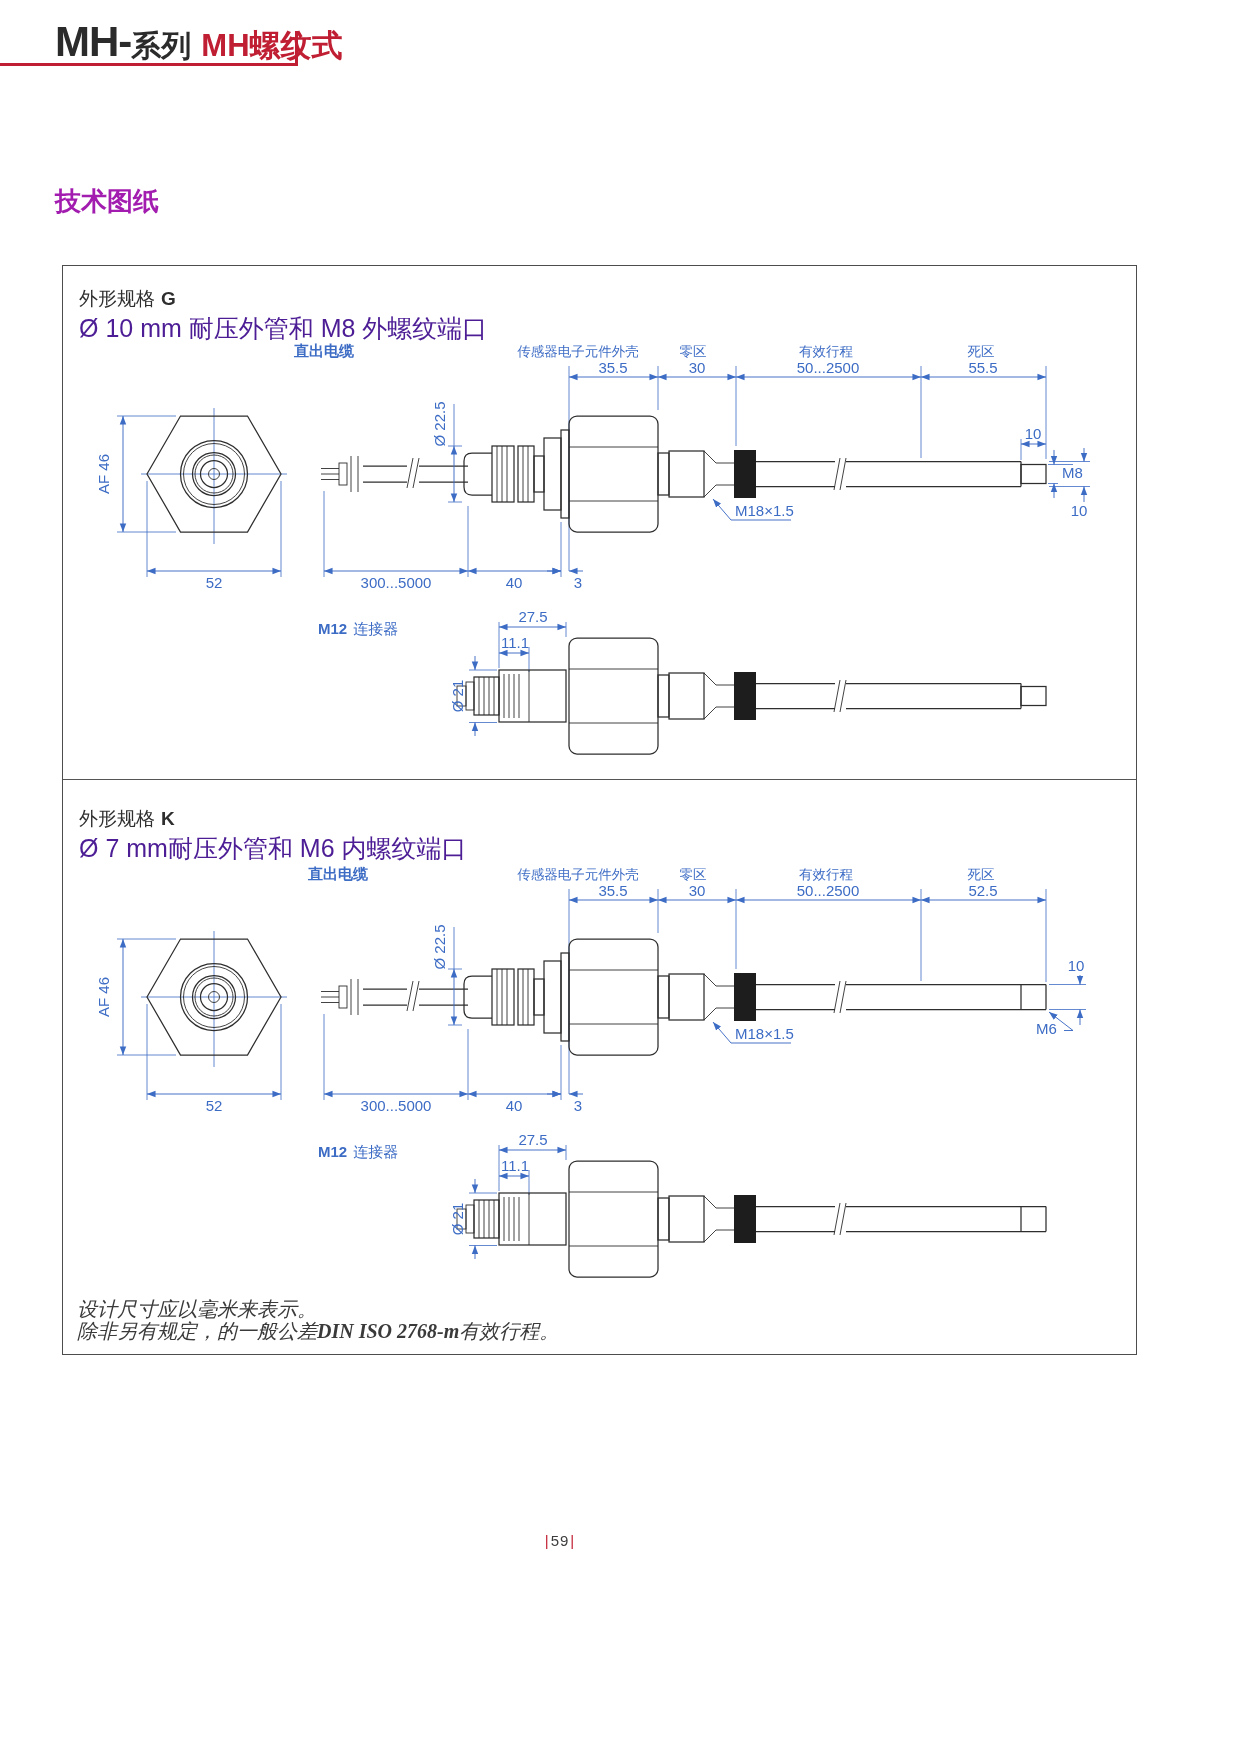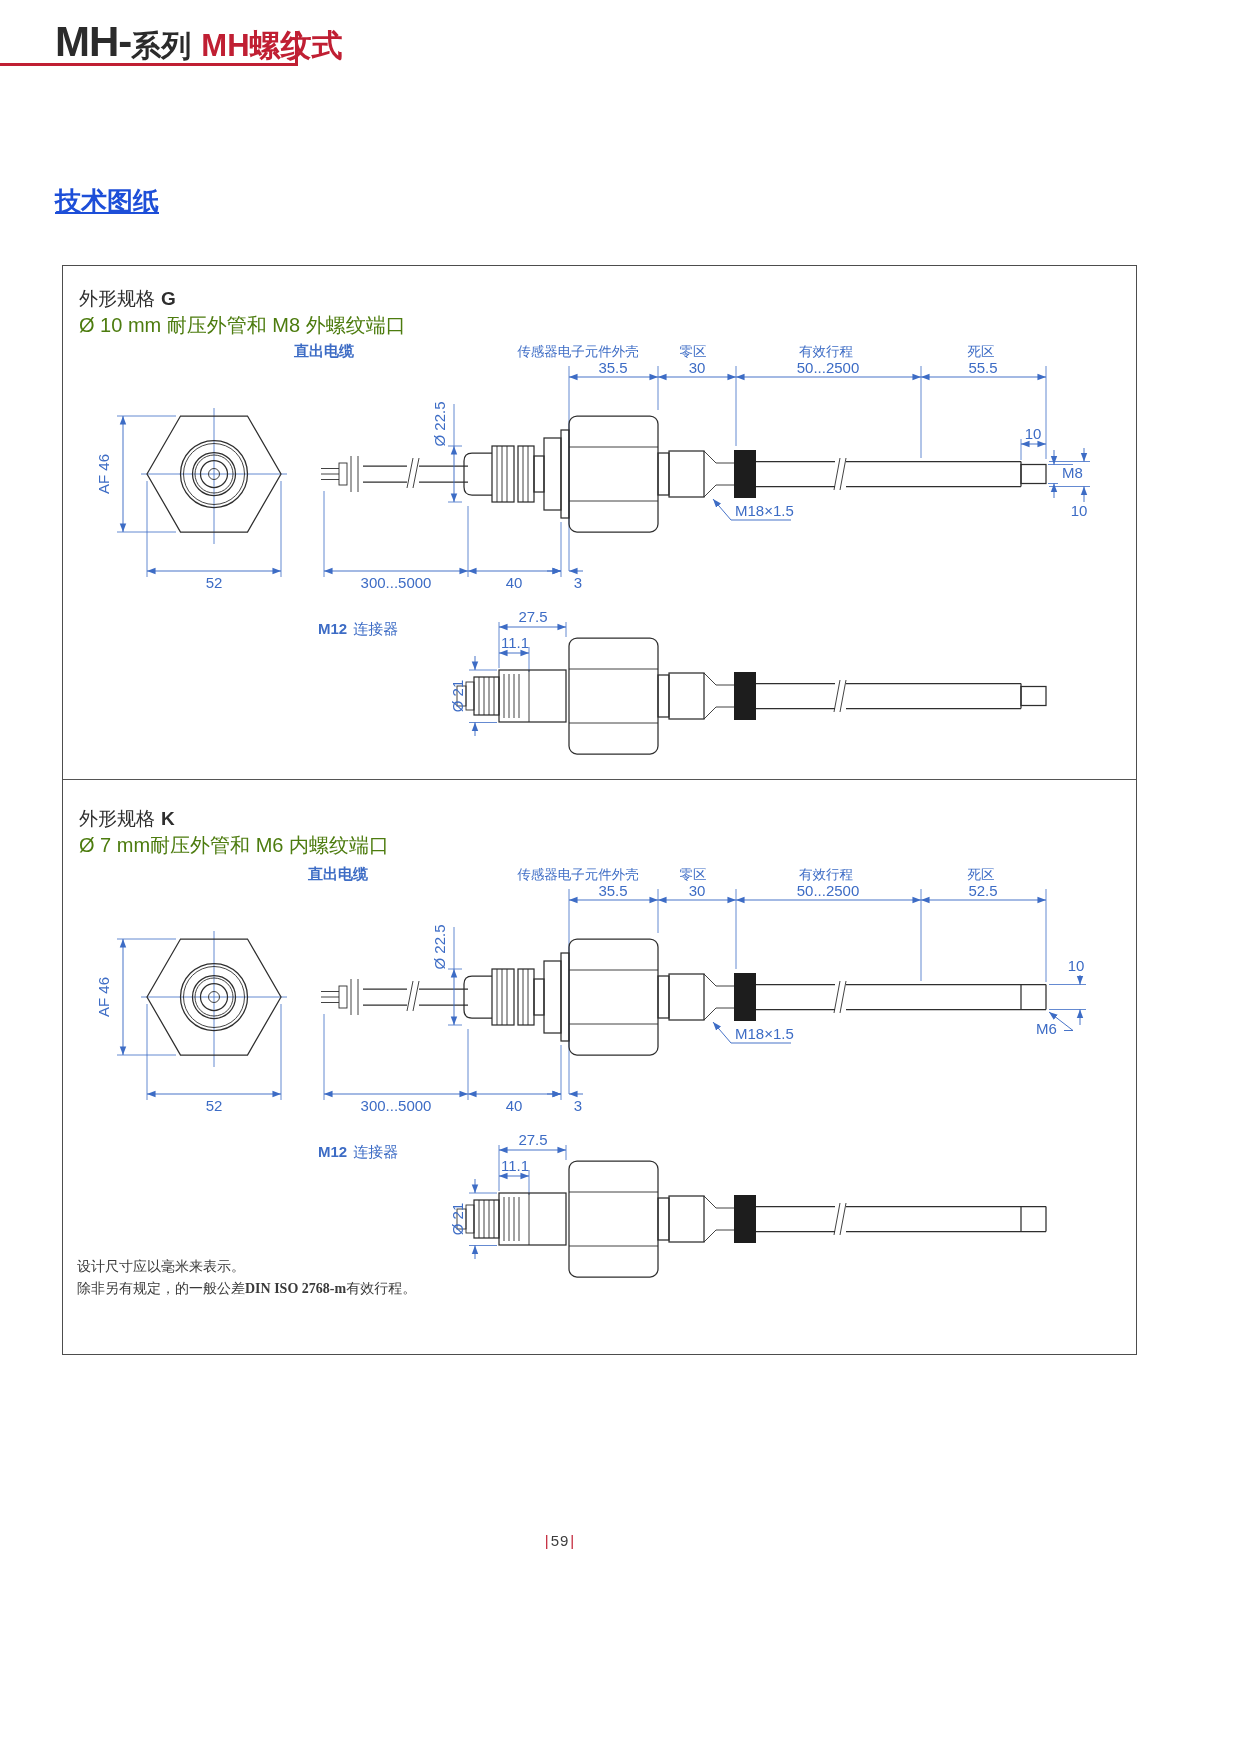--- a/index.html
+++ b/index.html
@@ -5,43 +5,43 @@
   html,body{margin:0;padding:0;background:#ffffff;}
   .page{position:relative;width:1240px;height:1754px;background:#fff;overflow:hidden;
         font-family:"Liberation Sans", sans-serif;color:#2b2b2b;}
   
   .brand{position:absolute;left:55px;top:18px;white-space:nowrap;}
   .brand .b1{font-size:42px;font-weight:800;letter-spacing:-1px;color:#2b2b2b;text-align:right;}
   .brand .b2{font-size:30px;font-weight:700;color:#2b2b2b;}
   .brand .b3{font-size:31px;font-weight:700;color:#c01f33;margin-left:10px;}
   .rule-h{position:absolute;left:0;top:63px;width:297px;height:3px;background:#c01f33;}
   .rule-v{position:absolute;left:295px;top:31px;width:3px;height:35px;background:#c01f33;}
-  .sec-title{position:absolute;left:55px;top:184px;font-size:26px;font-weight:700;color:#1d4ed8;text-decoration:underline;}
+  .sec-title{position:absolute;left:55px;top:184px;font-size:26px;font-weight:700;color:#a21caf;}
   
   .drawbox{position:absolute;left:62px;top:265px;width:1073px;height:1088px;
            border:1.5px solid #4d4d4d;background:#fff;}
   .divider{position:absolute;left:0;top:513px;width:100%;height:1px;background:#555;}
   .shape-title{position:absolute;left:16px;font-size:19px;color:#2e2e2e;font-weight:500;}
   .shape-title .variant{font-weight:700;margin-left:6px;}
-  .shape-sub{position:absolute;left:16px;font-size:20px;color:#4d7c0f;font-weight:500;}
+  .shape-sub{position:absolute;left:16px;font-size:25px;color:#4c1d95;font-weight:500;}
   .g-title{top:20px;} .g-sub{top:46px;}
   .k-title{top:540px;} .k-sub{top:566px;}
   .draw{position:absolute;left:0;width:1073px;height:473px;}
   .svg-g{top:40px;} .svg-k{top:563px;}
   
   .ol{stroke:#2e2e2e;stroke-width:1.25;fill:none;}
   .ol2{stroke:#2e2e2e;stroke-width:.9;fill:none;}
   .dl{stroke:#3d6cc5;stroke-width:.8;fill:none;}
   .dm{stroke:#3d6cc5;stroke-width:.95;fill:none;}
   text{font-family:"Liberation Sans", sans-serif;}
   .tv{fill:#3d6cc5;font-size:15px;}
   .tc{fill:#3d6cc5;font-size:13.5px;}
   .tb{font-weight:700;}
   
-  .notes{position:absolute;left:14px;top:990px;font-size:14px;
+  .notes{position:absolute;left:14px;top:1032px;font-style:italic;font-size:20px;
          color:#3a3a3a;line-height:22px;font-family:"Liberation Serif", serif;}
   .notes .std{font-weight:700;}
   .pageno{position:absolute;left:480px;top:1532px;width:160px;text-align:center;
           font-size:15px;color:#3d3d3d;letter-spacing:1px;}
   .pageno .bar{color:#c01f33;font-weight:400;padding:0 1px;}
 </style>
 </head>
 <body>
 
 <div class="page">

